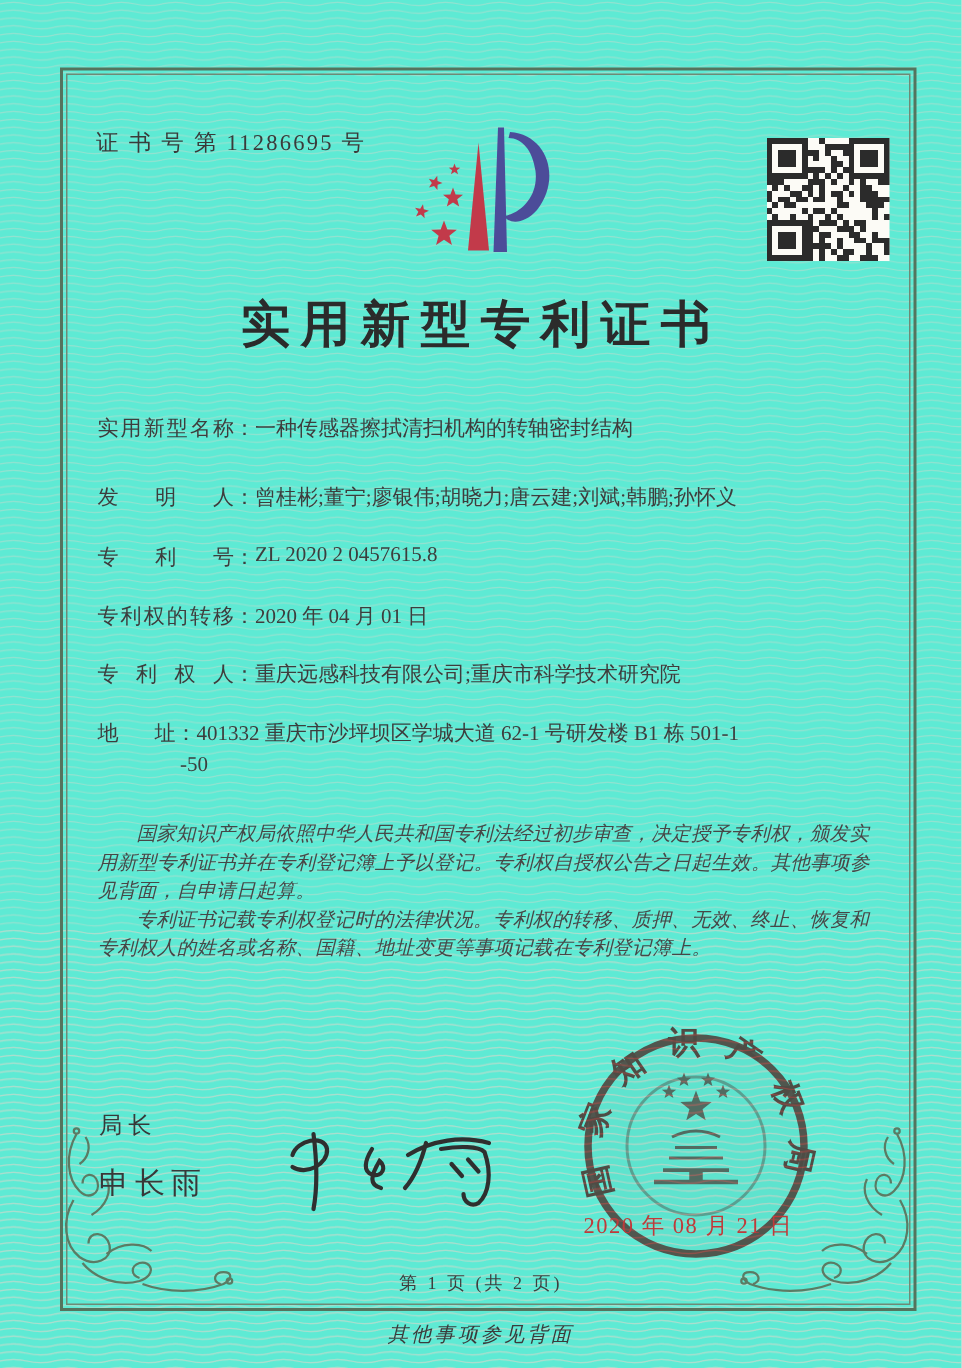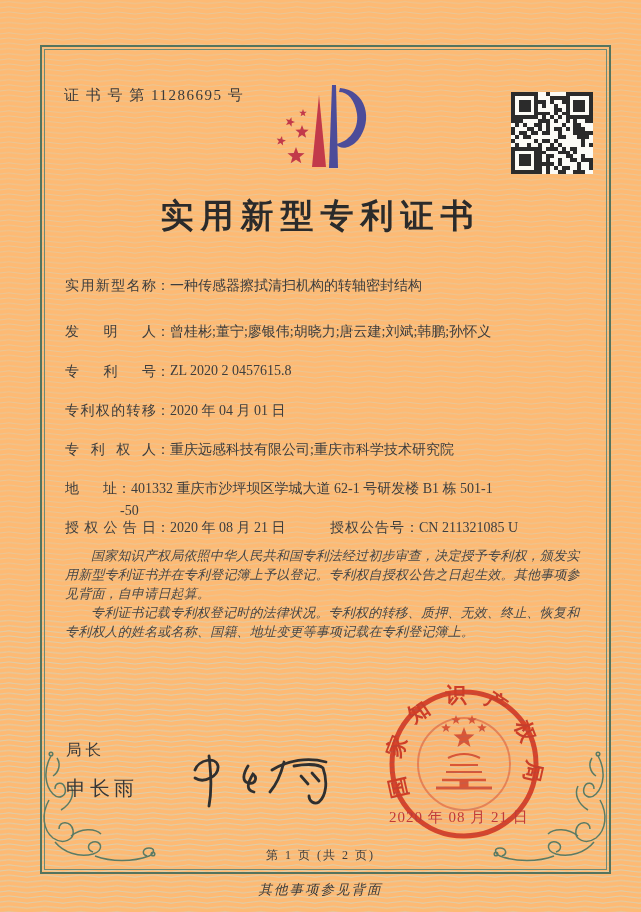--- a/index.html
+++ b/index.html
@@ -1,16 +1,16 @@
 <!DOCTYPE html>
 <html><head>
 <meta charset="utf-8">
 <style>
   html,body{margin:0;padding:0;background:#dcdcd6;}
-  .page{position:relative;width:641px;height:912px;margin:0 auto;background:#fdba74;overflow:hidden;
+  .page{position:relative;width:641px;height:912px;margin:0 auto;background:#5eead4;overflow:hidden;
         font-family:"Liberation Serif","DejaVu Serif",serif;color:#3c3c3c;}
   .abs{position:absolute;}
   .guilloche{left:0;top:0;}
   .frame{left:40px;top:45px;width:567px;height:825px;border:2px solid #54745e;}
   .frame-inner{position:absolute;inset:2px;border:1px solid #6e8a76;}
   .cert-no{left:64px;top:86px;font-size:15px;letter-spacing:1.5px;color:#3a3a3a;}
   .title{left:0;right:0;top:194px;text-align:center;font-size:33px;font-weight:600;letter-spacing:7px;color:#2b2b2b;}
   .row{position:absolute;left:65px;width:540px;font-size:14px;color:#3d3d3d;white-space:nowrap;}
   .lbl{display:inline-block;width:91px;text-align:justify;text-align-last:justify;vertical-align:top;}
   .lbl.narrow{width:52px;}
@@ -251,26 +251,20 @@
   <div class="row" style="top:402px">
     <span class="lbl">专利权的转移</span><span class="colon">：</span><span class="val">2020 年 04 月 01 日</span>
   </div>
   <div class="row" style="top:441px">
     <span class="lbl">专利权人</span><span class="colon">：</span><span class="val">重庆远感科技有限公司;重庆市科学技术研究院</span>
   </div>
   <div class="row" style="top:480px">
     <span class="lbl narrow">地址</span><span class="colon">：</span><span class="val">401332 重庆市沙坪坝区学城大道 62-1 号研发楼 B1 栋 501-1</span>
     <div class="val2">-50</div>
   </div>
-  <div class="row" style="top:519px">
-    <span class="lbl">授权公告日</span><span class="colon">：</span><span class="val">2020 年 08 月 21 日</span>
-    <span class="pair2">
-      <span class="lbl2">授权公告号</span><span class="colon">：</span><span>CN 211321085 U</span>
-    </span>
-  </div>
 
   <div class="abs paras">
     <p>国家知识产权局依照中华人民共和国专利法经过初步审查，决定授予专利权，颁发实用新型专利证书并在专利登记簿上予以登记。专利权自授权公告之日起生效。其他事项参见背面，自申请日起算。</p>
     <p>专利证书记载专利权登记时的法律状况。专利权的转移、质押、无效、终止、恢复和专利权人的姓名或名称、国籍、地址变更等事项记载在专利登记簿上。</p>
   </div>
 
   <div class="abs director-title">局长</div>
   <div class="abs director-name">申长雨</div>
 
   <svg class="abs sig" width="160" height="78" viewBox="0 0 160 78">

